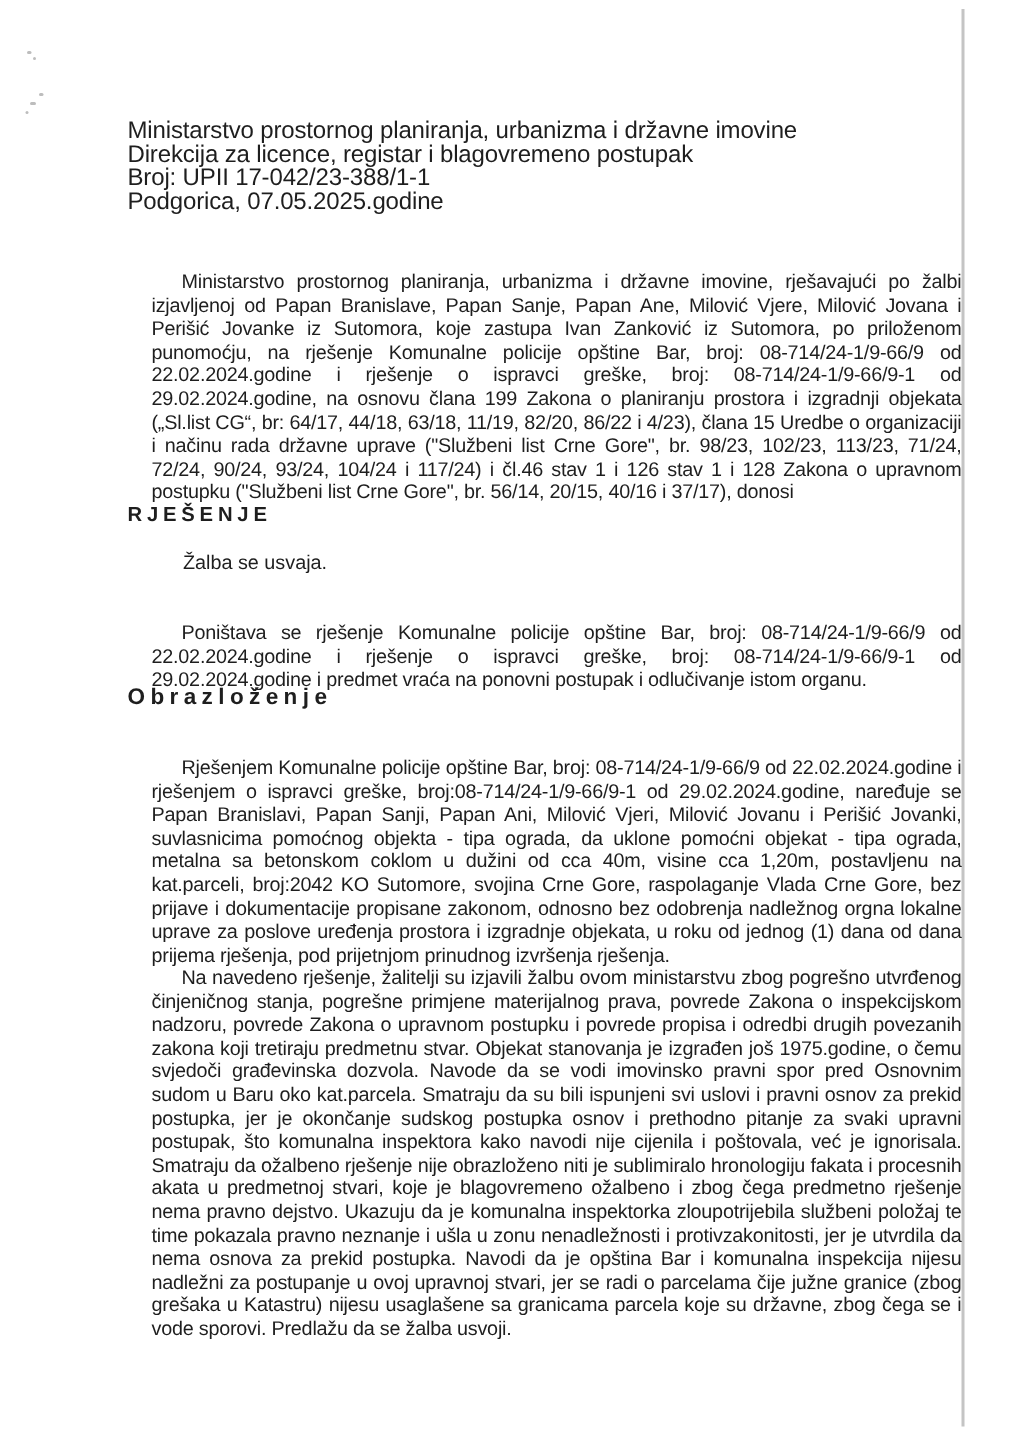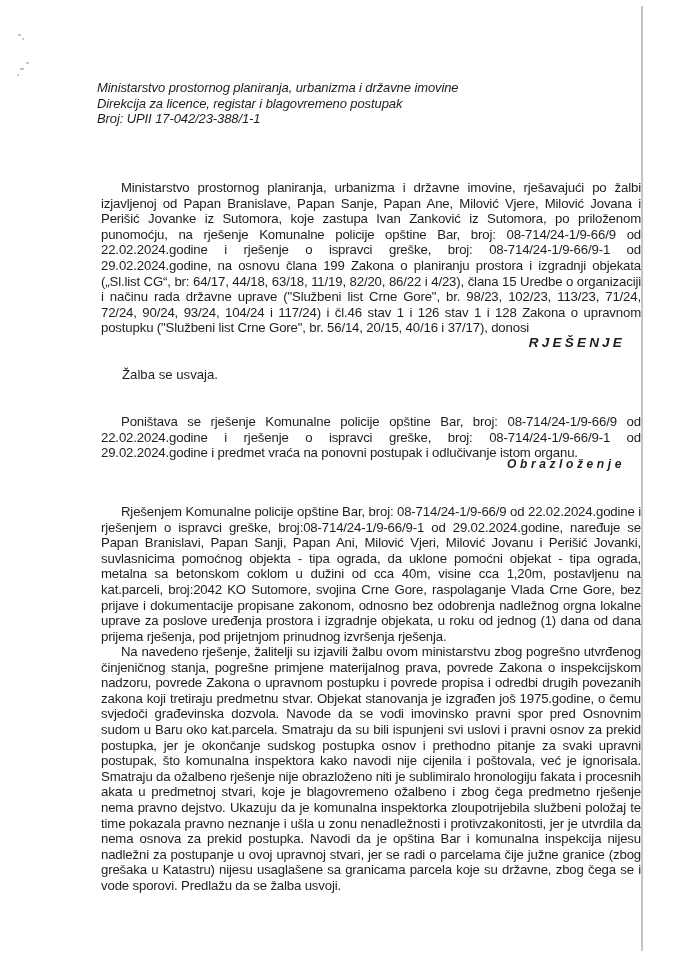--- a/index.html
+++ b/index.html
@@ -41,48 +41,46 @@
       position: absolute;
       left: 85px;
       top: 0;
       width: 540px;
       font-size: 13.2px;
       line-height: 15.6px;
     }
     .header {
       position: absolute;
       top: 80px;
-      left: 12px;
+      left: 0;
       width: 540px;
-      font-size: 13px;
+      font-size: 16px;
       line-height: 15.6px;
       letter-spacing: -0.1px;
-      font-style: italic;
     }
     .header div {
       white-space: nowrap;
     }
     .para {
       position: absolute;
       left: 0;
       width: 540px;
       text-align: justify;
       text-indent: 20px;
       margin: 16px;
       letter-spacing: -0.15px;
     }
     .heading {
       position: absolute;
       left: 0;
       width: 540px;
-      text-align: right;
+      text-align: left;
       font-weight: bold;
       font-size: 13.5px;
       letter-spacing: 3.2px;
-      font-style: italic;
     }
     .heading.spaced {
       letter-spacing: 3.6px;
     }
     .simple {
       position: absolute;
       left: 37px;
       white-space: nowrap;
     }
   </style>
@@ -97,29 +95,30 @@
   <span class="speck" style="left:6px;top:38px;width:4px;"></span>
   <span class="speck" style="left:3px;top:44px;width:2px;"></span>
 </div>
 
 <div class="doc">
 
   <div class="header">
     <div>Ministarstvo prostornog planiranja, urbanizma i državne imovine</div>
     <div>Direkcija  za licence, registar i blagovremeno postupak</div>
     <div>Broj: UPII 17-042/23-388/1-1</div>
+    <div>Podgorica, 07.05.2025.godine</div>
   </div>
 
   <p class="para" style="top:164px;">Ministarstvo prostornog planiranja, urbanizma i državne imovine, rješavajući po žalbi izjavljenoj od Papan Branislave, Papan Sanje, Papan Ane, Milović Vjere, Milović Jovana i Perišić Jovanke iz Sutomora, koje zastupa Ivan Zanković iz Sutomora, po priloženom punomoćju, na rješenje Komunalne policije opštine Bar, broj: 08-714/24-1/9-66/9 od 22.02.2024.godine i rješenje o ispravci greške, broj: 08-714/24-1/9-66/9-1 od 29.02.2024.godine, na osnovu člana 199 Zakona o planiranju prostora i izgradnji objekata („Sl.list CG“, br: 64/17, 44/18, 63/18, 11/19, 82/20, 86/22 i 4/23),  člana 15 Uredbe o organizaciji i načinu rada državne uprave ("Službeni list Crne Gore", br. 98/23, 102/23, 113/23, 71/24, 72/24, 90/24, 93/24, 104/24 i 117/24) i čl.46 stav 1 i 126 stav 1 i 128 Zakona o upravnom postupku ("Službeni list Crne Gore", br. 56/14, 20/15, 40/16 i 37/17), donosi</p>
 
   <div class="heading" style="top:335px;">RJEŠENJE</div>
 
   <div class="simple" style="top:367px;">Žalba se usvaja.</div>
 
   <p class="para" style="top:398px;">Poništava se rješenje Komunalne policije opštine Bar, broj: 08-714/24-1/9-66/9 od 22.02.2024.godine i rješenje o ispravci greške, broj: 08-714/24-1/9-66/9-1 od 29.02.2024.godine i predmet vraća na ponovni postupak i odlučivanje istom organu.</p>
 
-  <div class="heading spaced" style="top:457px;font-size:12px;">Obrazloženje</div>
+  <div class="heading spaced" style="top:457px;font-size:15px;">Obrazloženje</div>
 
   <p class="para" style="top:488px;">Rješenjem Komunalne policije opštine Bar, broj: 08-714/24-1/9-66/9 od 22.02.2024.godine i rješenjem o ispravci greške, broj:08-714/24-1/9-66/9-1 od 29.02.2024.godine, naređuje se Papan Branislavi, Papan Sanji, Papan Ani, Milović Vjeri, Milović Jovanu i Perišić Jovanki, suvlasnicima pomoćnog objekta - tipa ograda, da uklone pomoćni objekat - tipa ograda, metalna sa betonskom coklom u dužini od cca 40m, visine cca 1,20m, postavljenu na kat.parceli, broj:2042 KO Sutomore, svojina Crne Gore, raspolaganje Vlada Crne Gore, bez prijave i dokumentacije propisane zakonom, odnosno bez odobrenja nadležnog orgna lokalne uprave za poslove uređenja prostora i izgradnje objekata, u roku od jednog (1) dana od dana prijema rješenja, pod prijetnjom prinudnog izvršenja rješenja.</p>
 
   <p class="para" style="top:628px;">Na navedeno rješenje, žalitelji su izjavili žalbu ovom ministarstvu zbog pogrešno utvrđenog činjeničnog stanja, pogrešne primjene materijalnog prava, povrede Zakona o inspekcijskom nadzoru, povrede Zakona o upravnom postupku i povrede propisa i odredbi drugih povezanih zakona koji tretiraju predmetnu stvar. Objekat stanovanja je izgrađen još 1975.godine, o čemu svjedoči građevinska dozvola. Navode da se vodi imovinsko pravni spor pred Osnovnim sudom u Baru oko kat.parcela. Smatraju da su bili ispunjeni svi uslovi i pravni osnov za prekid postupka, jer je okončanje sudskog postupka osnov i prethodno pitanje za svaki upravni postupak, što komunalna inspektora kako navodi nije cijenila i poštovala, već je ignorisala. Smatraju da ožalbeno rješenje nije obrazloženo niti je sublimiralo hronologiju fakata i procesnih akata u predmetnoj stvari, koje je blagovremeno ožalbeno i zbog čega predmetno rješenje nema pravno dejstvo. Ukazuju da je komunalna inspektorka zloupotrijebila službeni položaj te time pokazala pravno neznanje i ušla u zonu nenadležnosti i protivzakonitosti, jer je utvrdila da nema osnova za prekid postupka. Navodi da je opština Bar i komunalna inspekcija nijesu nadležni za postupanje u ovoj upravnoj stvari, jer se radi o parcelama čije južne granice (zbog grešaka u Katastru) nijesu usaglašene sa granicama parcela koje su državne, zbog čega se i vode sporovi. Predlažu da se žalba usvoji.</p>
 
 </div>
 
 </body></html>

